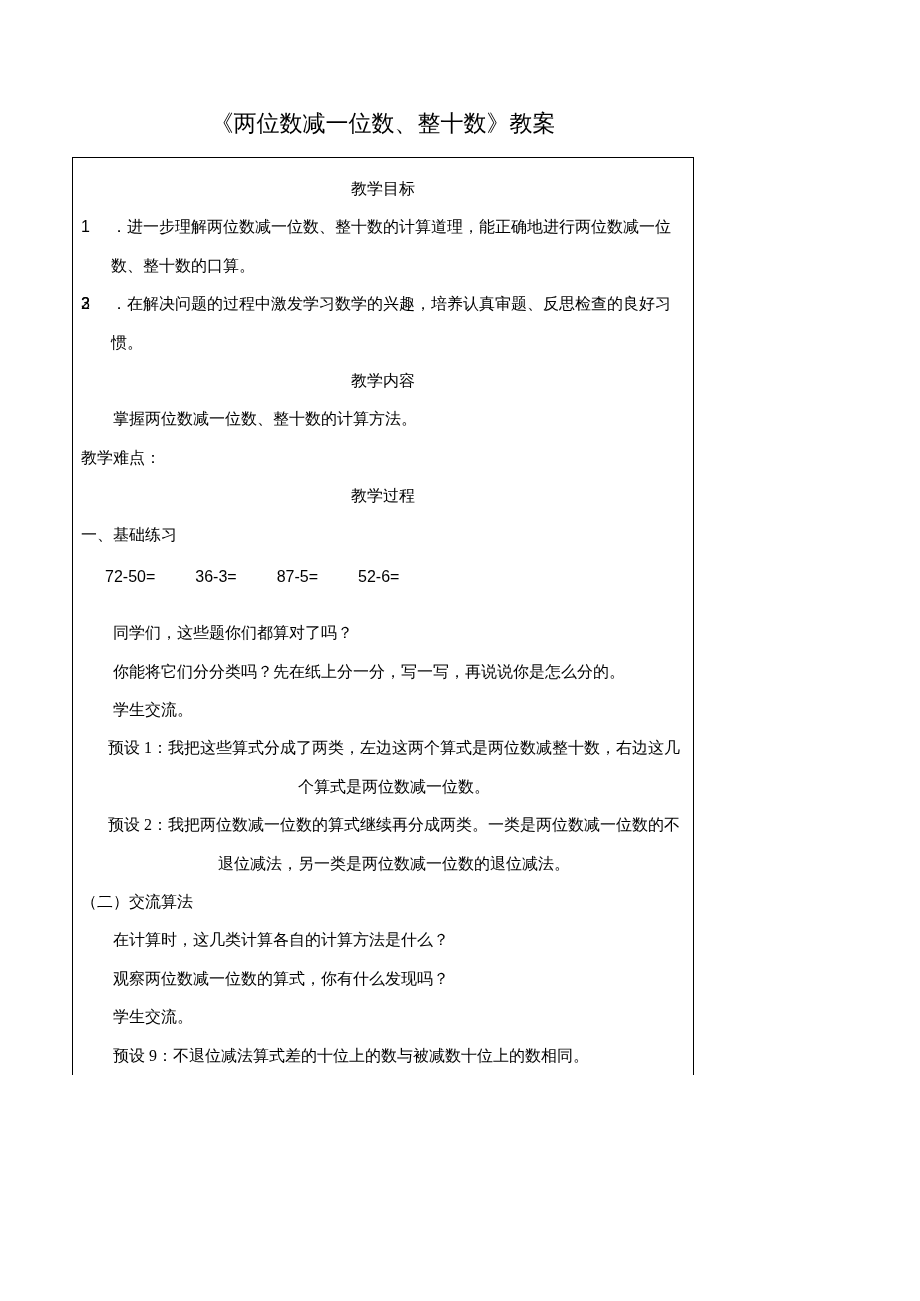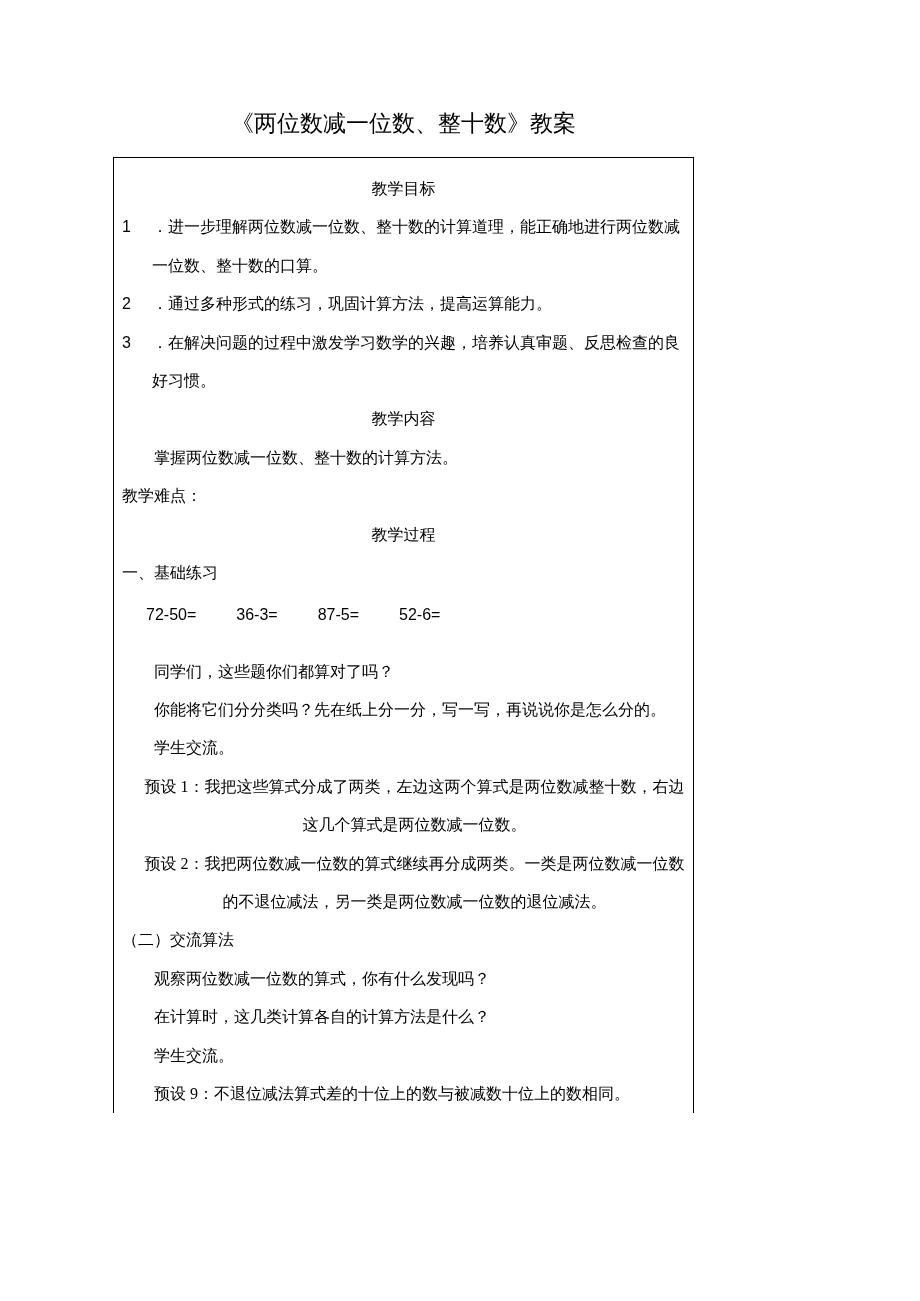--- a/index.html
+++ b/index.html
@@ -6,21 +6,21 @@
     margin: 0;
     background: #fff;
     font-family: "SimSun", "宋体", serif;
     color: #000;
   }
   .page {
     width: 822px;
     height: 1301px;
     position: relative;
     box-sizing: border-box;
-    padding: 108px 128px 0 113px;
+    padding: 108px 128px 0 72px;
   }
   .title {
     text-align: center;
     font-size: 23px;
     margin: 0 0 18px 0;
     font-weight: normal;
     font-family: "SimSun", "宋体", serif;
   }
   .box {
     border: 1px solid #000;
@@ -82,21 +82,20 @@
 
   <div class="center sec-hd">教学目标</div>
 
   <ol class="goals">
     <li>
       <span class="num">1</span>
       <span>．进一步理解两位数减一位数、整十数的计算道理，能正确地进行两位数减一位数、整十数的口算。</span>
     </li>
     <li>
       <span class="num">2</span>
-      <span>．通过多种形式的练习，巩固计算方法，提高运算能力。</span>
     </li>
     <li>
       <span class="num">3</span>
       <span>．在解决问题的过程中激发学习数学的兴趣，培养认真审题、反思检查的良好习惯。</span>
     </li>
   </ol>
 
   <div class="center sec-hd">教学内容</div>
 
   <div class="indent1">掌握两位数减一位数、整十数的计算方法。</div>
@@ -118,19 +117,19 @@
   </tbody>
       </table>
 
   <div class="indent1 p-after-eq">同学们，这些题你们都算对了吗？</div>
   <div class="indent1">你能将它们分分类吗？先在纸上分一分，写一写，再说说你是怎么分的。</div>
   <div class="indent1">学生交流。</div>
   <div class="indent2">预设 1：我把这些算式分成了两类，左边这两个算式是两位数减整十数，右边这几个算式是两位数减一位数。</div>
   <div class="indent2">预设 2：我把两位数减一位数的算式继续再分成两类。一类是两位数减一位数的不退位减法，另一类是两位数减一位数的退位减法。</div>
 
   <div>（二）交流算法</div>
+  <div class="indent1">在计算时，这几类计算各自的计算方法是什么？</div>
   <div class="indent1">观察两位数减一位数的算式，你有什么发现吗？</div>
-  <div class="indent1">在计算时，这几类计算各自的计算方法是什么？</div>
   <div class="indent1">学生交流。</div>
   <div class="indent1">预设 9：不退位减法算式差的十位上的数与被减数十位上的数相同。</div>
 
 </div>
 </div>
 
 </body></html>

